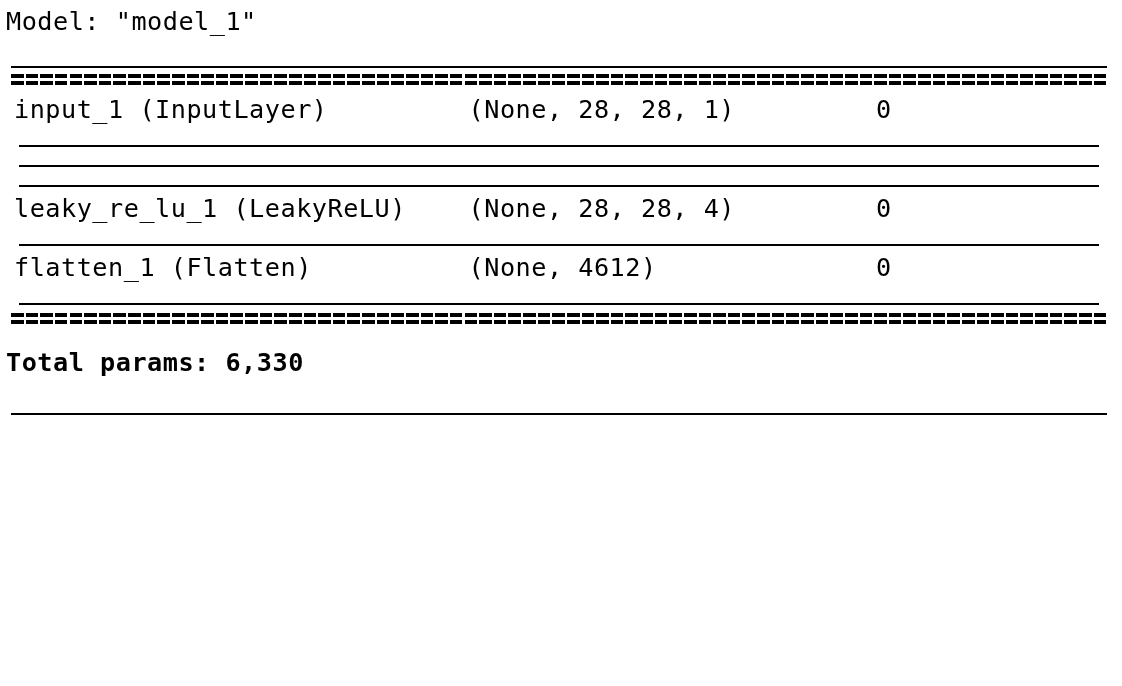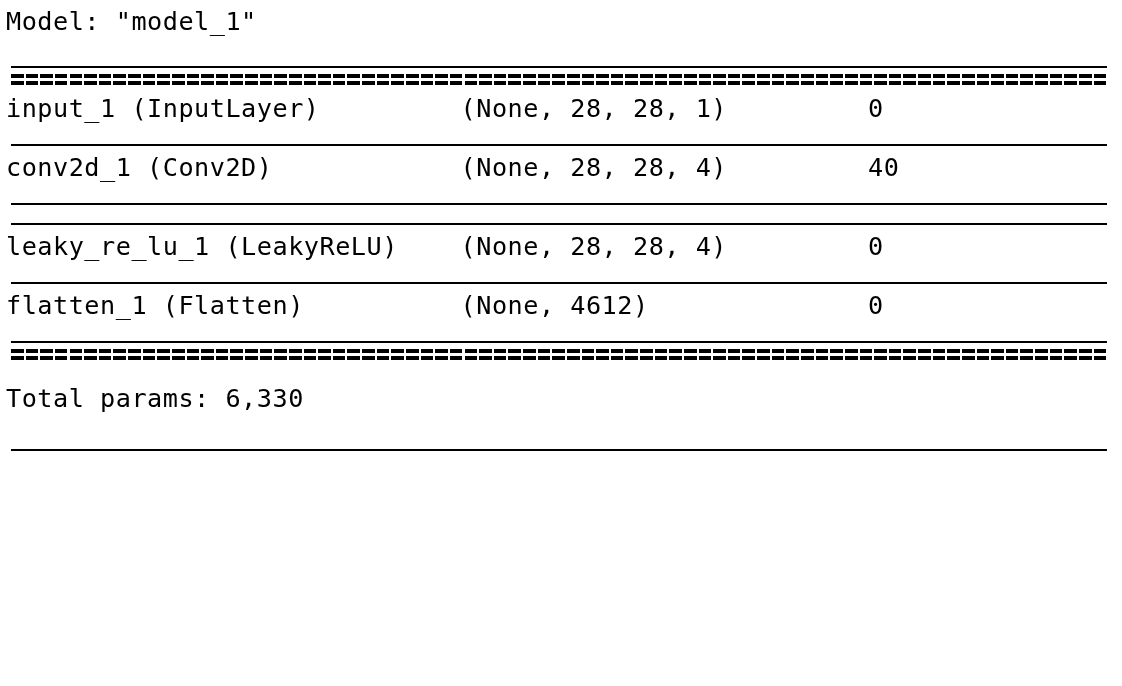--- a/index.html
+++ b/index.html
@@ -70,47 +70,44 @@
     left: 0; right: 0; top: -4px; bottom: -4px;
     background-image: repeating-linear-gradient(
       to right,
       rgba(0,0,0,0) 0px,
       rgba(0,0,0,0) 12.6px,
       #ffffff 12.6px,
       #ffffff 14.63px
     );
   }
 
-  .rows { padding: 0; margin: 0; }
+  .rows { padding: 0; margin: 8px; }
   .row  { padding: 0; margin: 0; }
 
-  .footer-block { margin-top: 22px; }
+  .footer-block { margin-top: 22px; font-weight: bold; }
 </style>
 </head>
 <body>
 
 <div class="summary">
 
   <div class="line title-line">Model: "model_1"</div>
 
   <hr class="rule rule-top">
 
 
   <div class="drule"></div>
 
   <div class="rows">
 
     <div class="row">
       <div class="line">input_1 (InputLayer)         (None, 28, 28, 1)         0         </div>
     </div>
 
     <hr class="rule rule-row">
-    <div class="row">
-      <div class="line">conv2d_1 (Conv2D)            (None, 28, 28, 4)         40        </div>
-    </div>
 
     <hr class="rule rule-row">
 
     <hr class="rule rule-row">
     <div class="row">
       <div class="line">leaky_re_lu_1 (LeakyReLU)    (None, 28, 28, 4)         0         </div>
     </div>
 
     <hr class="rule rule-row">
     <div class="row">

